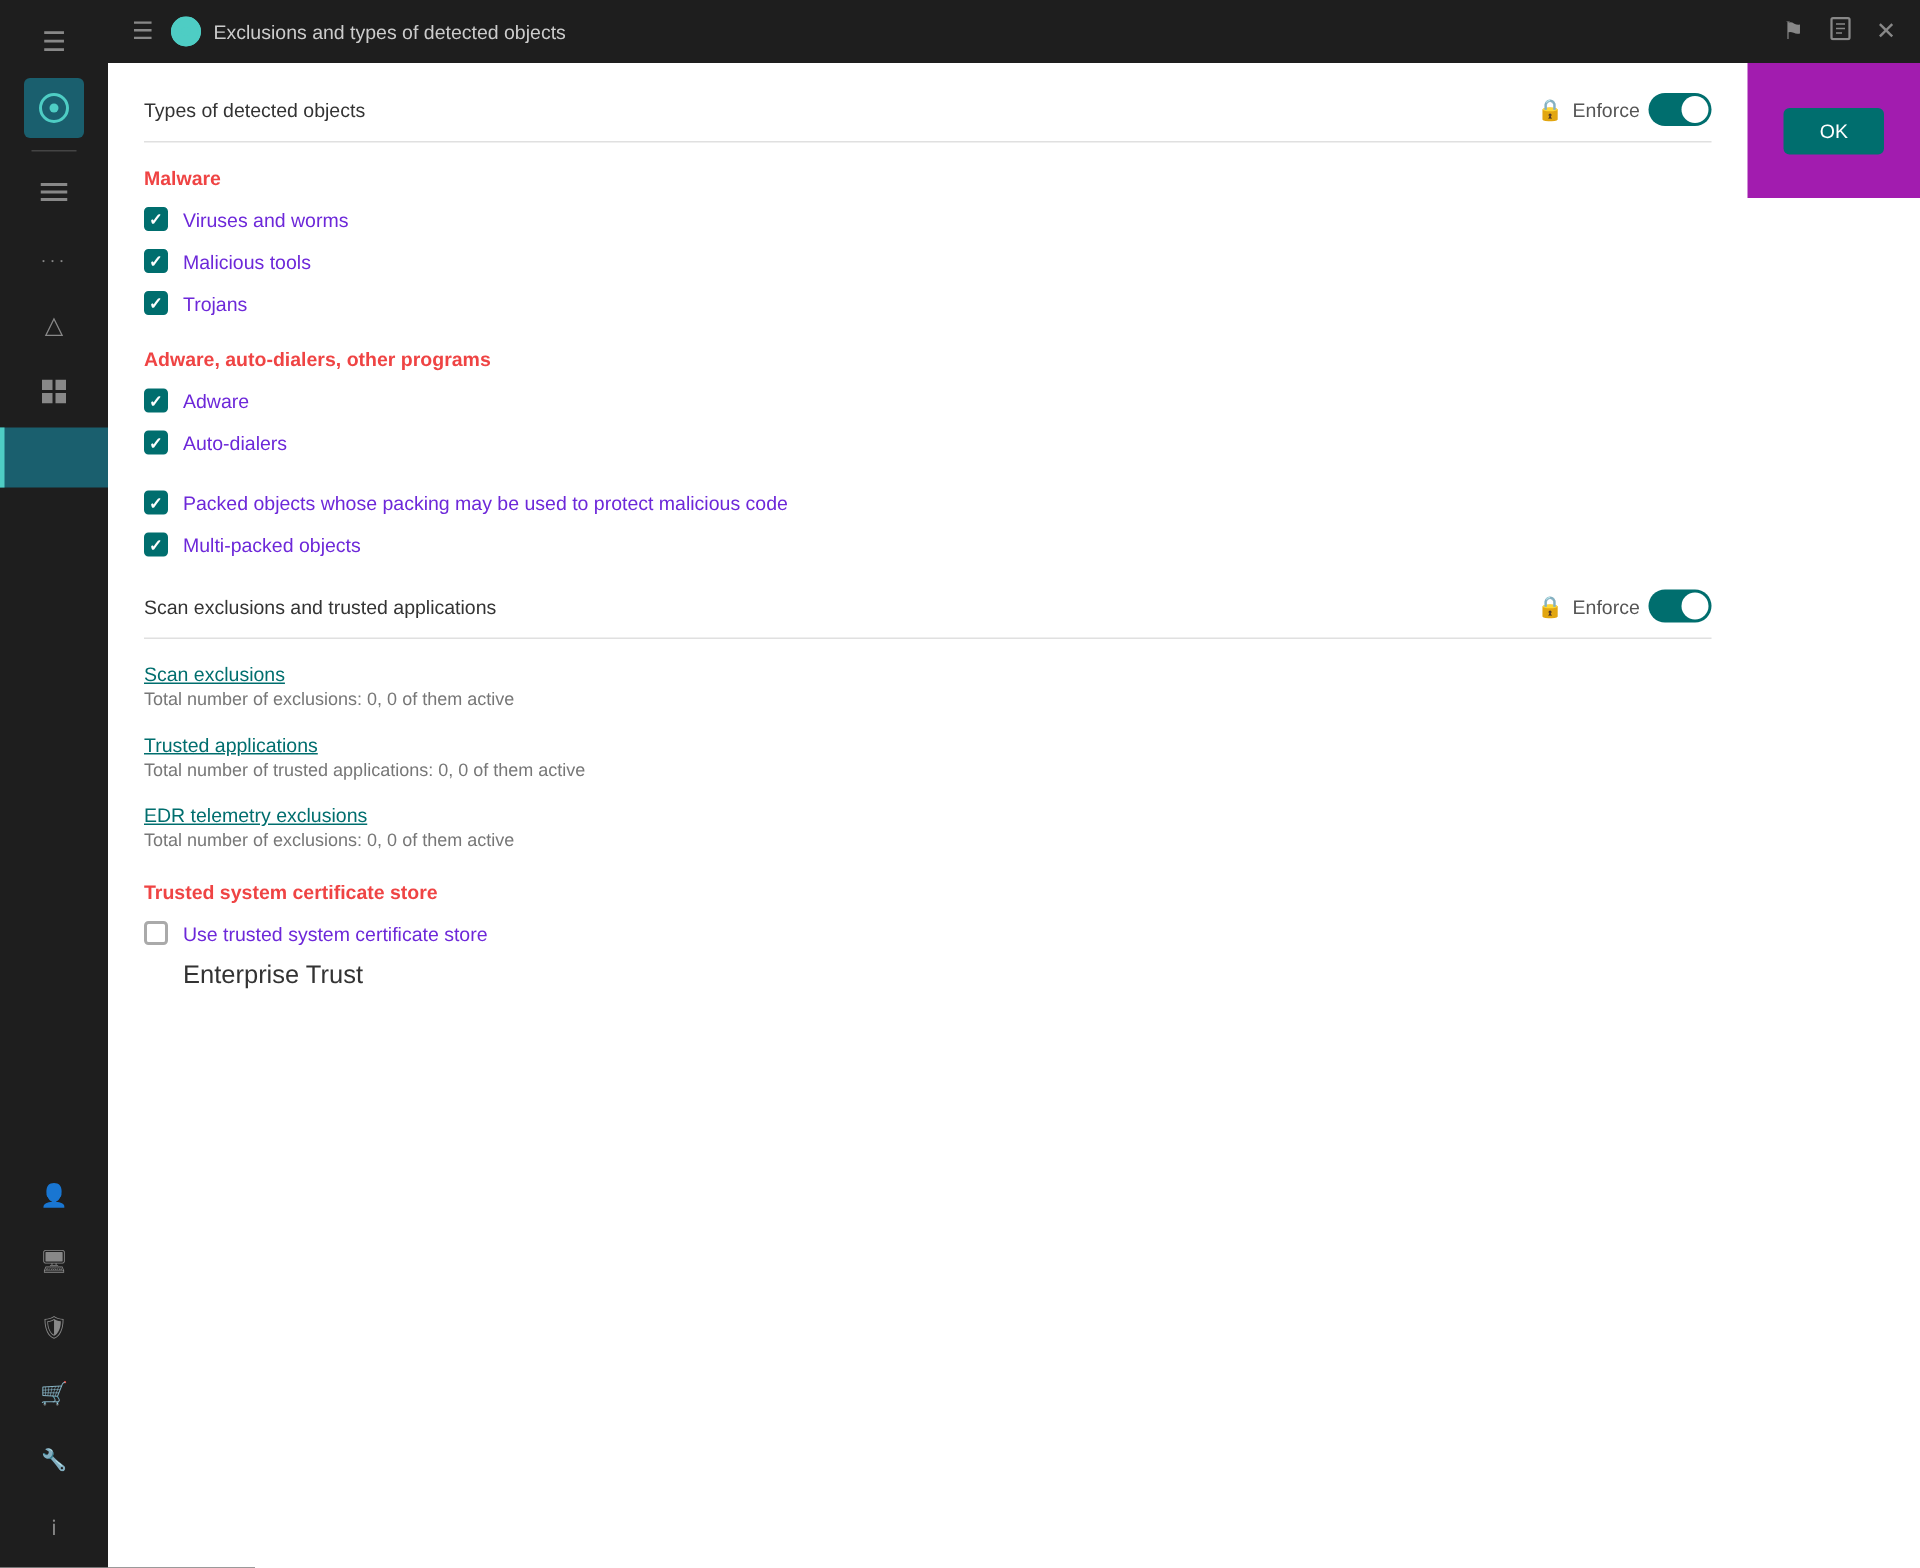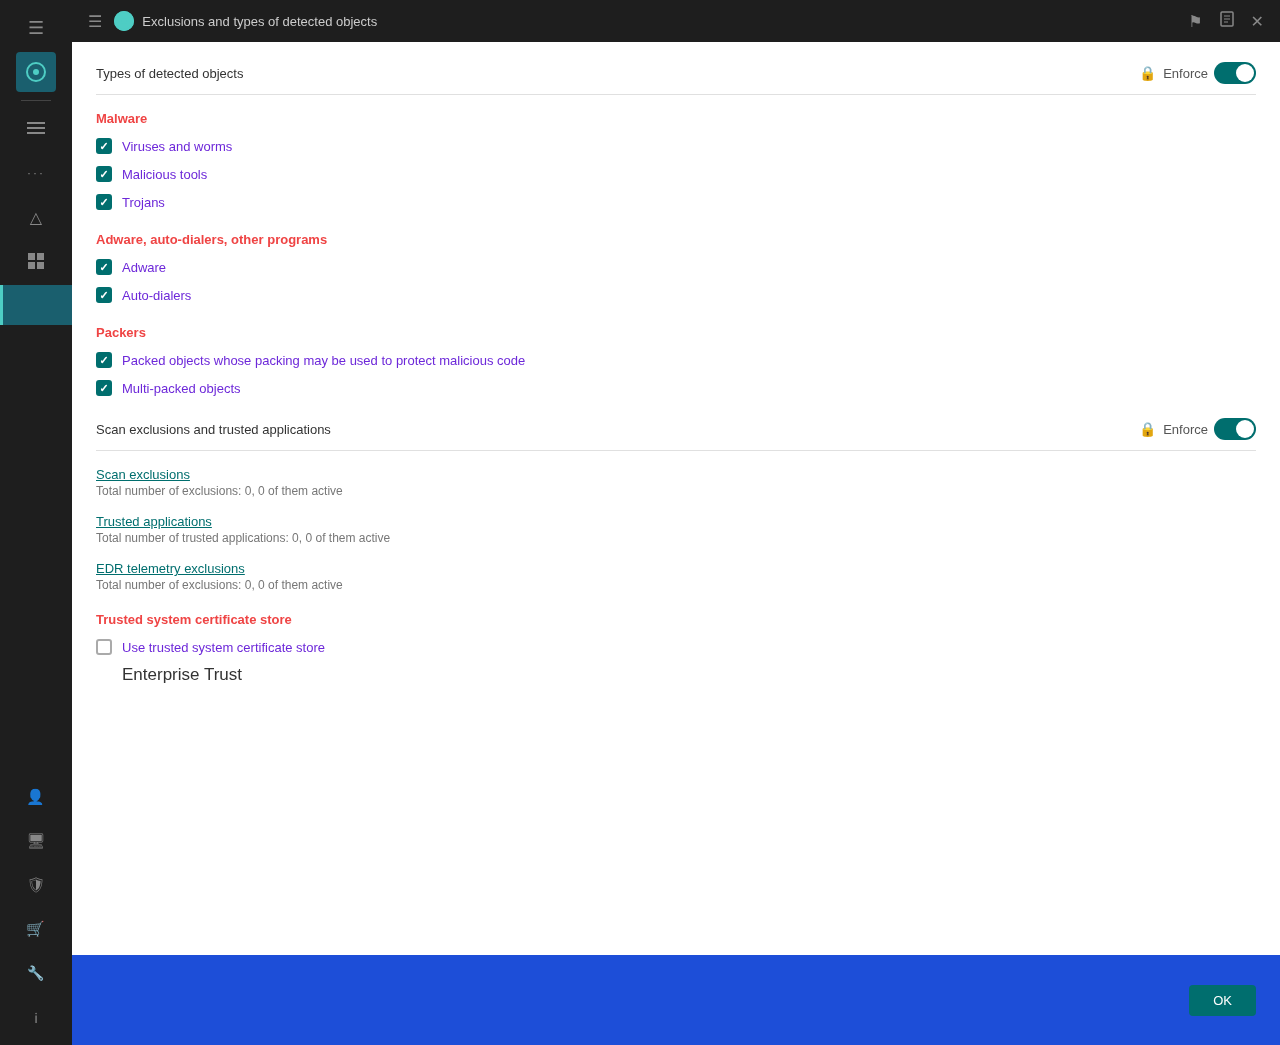--- a/index.html
+++ b/index.html
@@ -112,21 +112,21 @@
       padding: 4px;
     }
 
     
     .content {
       flex: 1;
       background: #fff;
       margin: 0;
       overflow-y: auto;
       display: flex;
-      flex-direction: column;
+      flex-direction: row;
     }
 
     .scroll-area {
       flex: 1;
       padding: 20px 24px;
       overflow-y: auto;
     }
 
     
     .section-header {
@@ -247,21 +247,21 @@
     }
     .link-desc {
       font-size: 12px;
       color: #777;
       margin-top: 2px;
     }
 
     
     .footer {
       height: 90px;
-      background: #1d4ed8;
+      background: #a21caf;
       display: flex;
       align-items: center;
       justify-content: flex-end;
       padding: 0 24px;
       flex-shrink: 0;
     }
     .ok-button {
       background: #006e6e;
       color: #fff;
       border: none;
@@ -375,21 +375,20 @@
           <div class="checkbox-custom checked"></div>
           <span class="checkbox-label">Adware</span>
         </div>
         <div class="checkbox-row">
           <div class="checkbox-custom checked"></div>
           <span class="checkbox-label">Auto-dialers</span>
         </div>
       </div>
 
       <div class="section-gap">
-        <div class="category-label">Packers</div>
         <div class="checkbox-row">
           <div class="checkbox-custom checked"></div>
           <span class="checkbox-label">Packed objects whose packing may be used to protect malicious code</span>
         </div>
         <div class="checkbox-row">
           <div class="checkbox-custom checked"></div>
           <span class="checkbox-label">Multi-packed objects</span>
         </div>
       </div>
 

